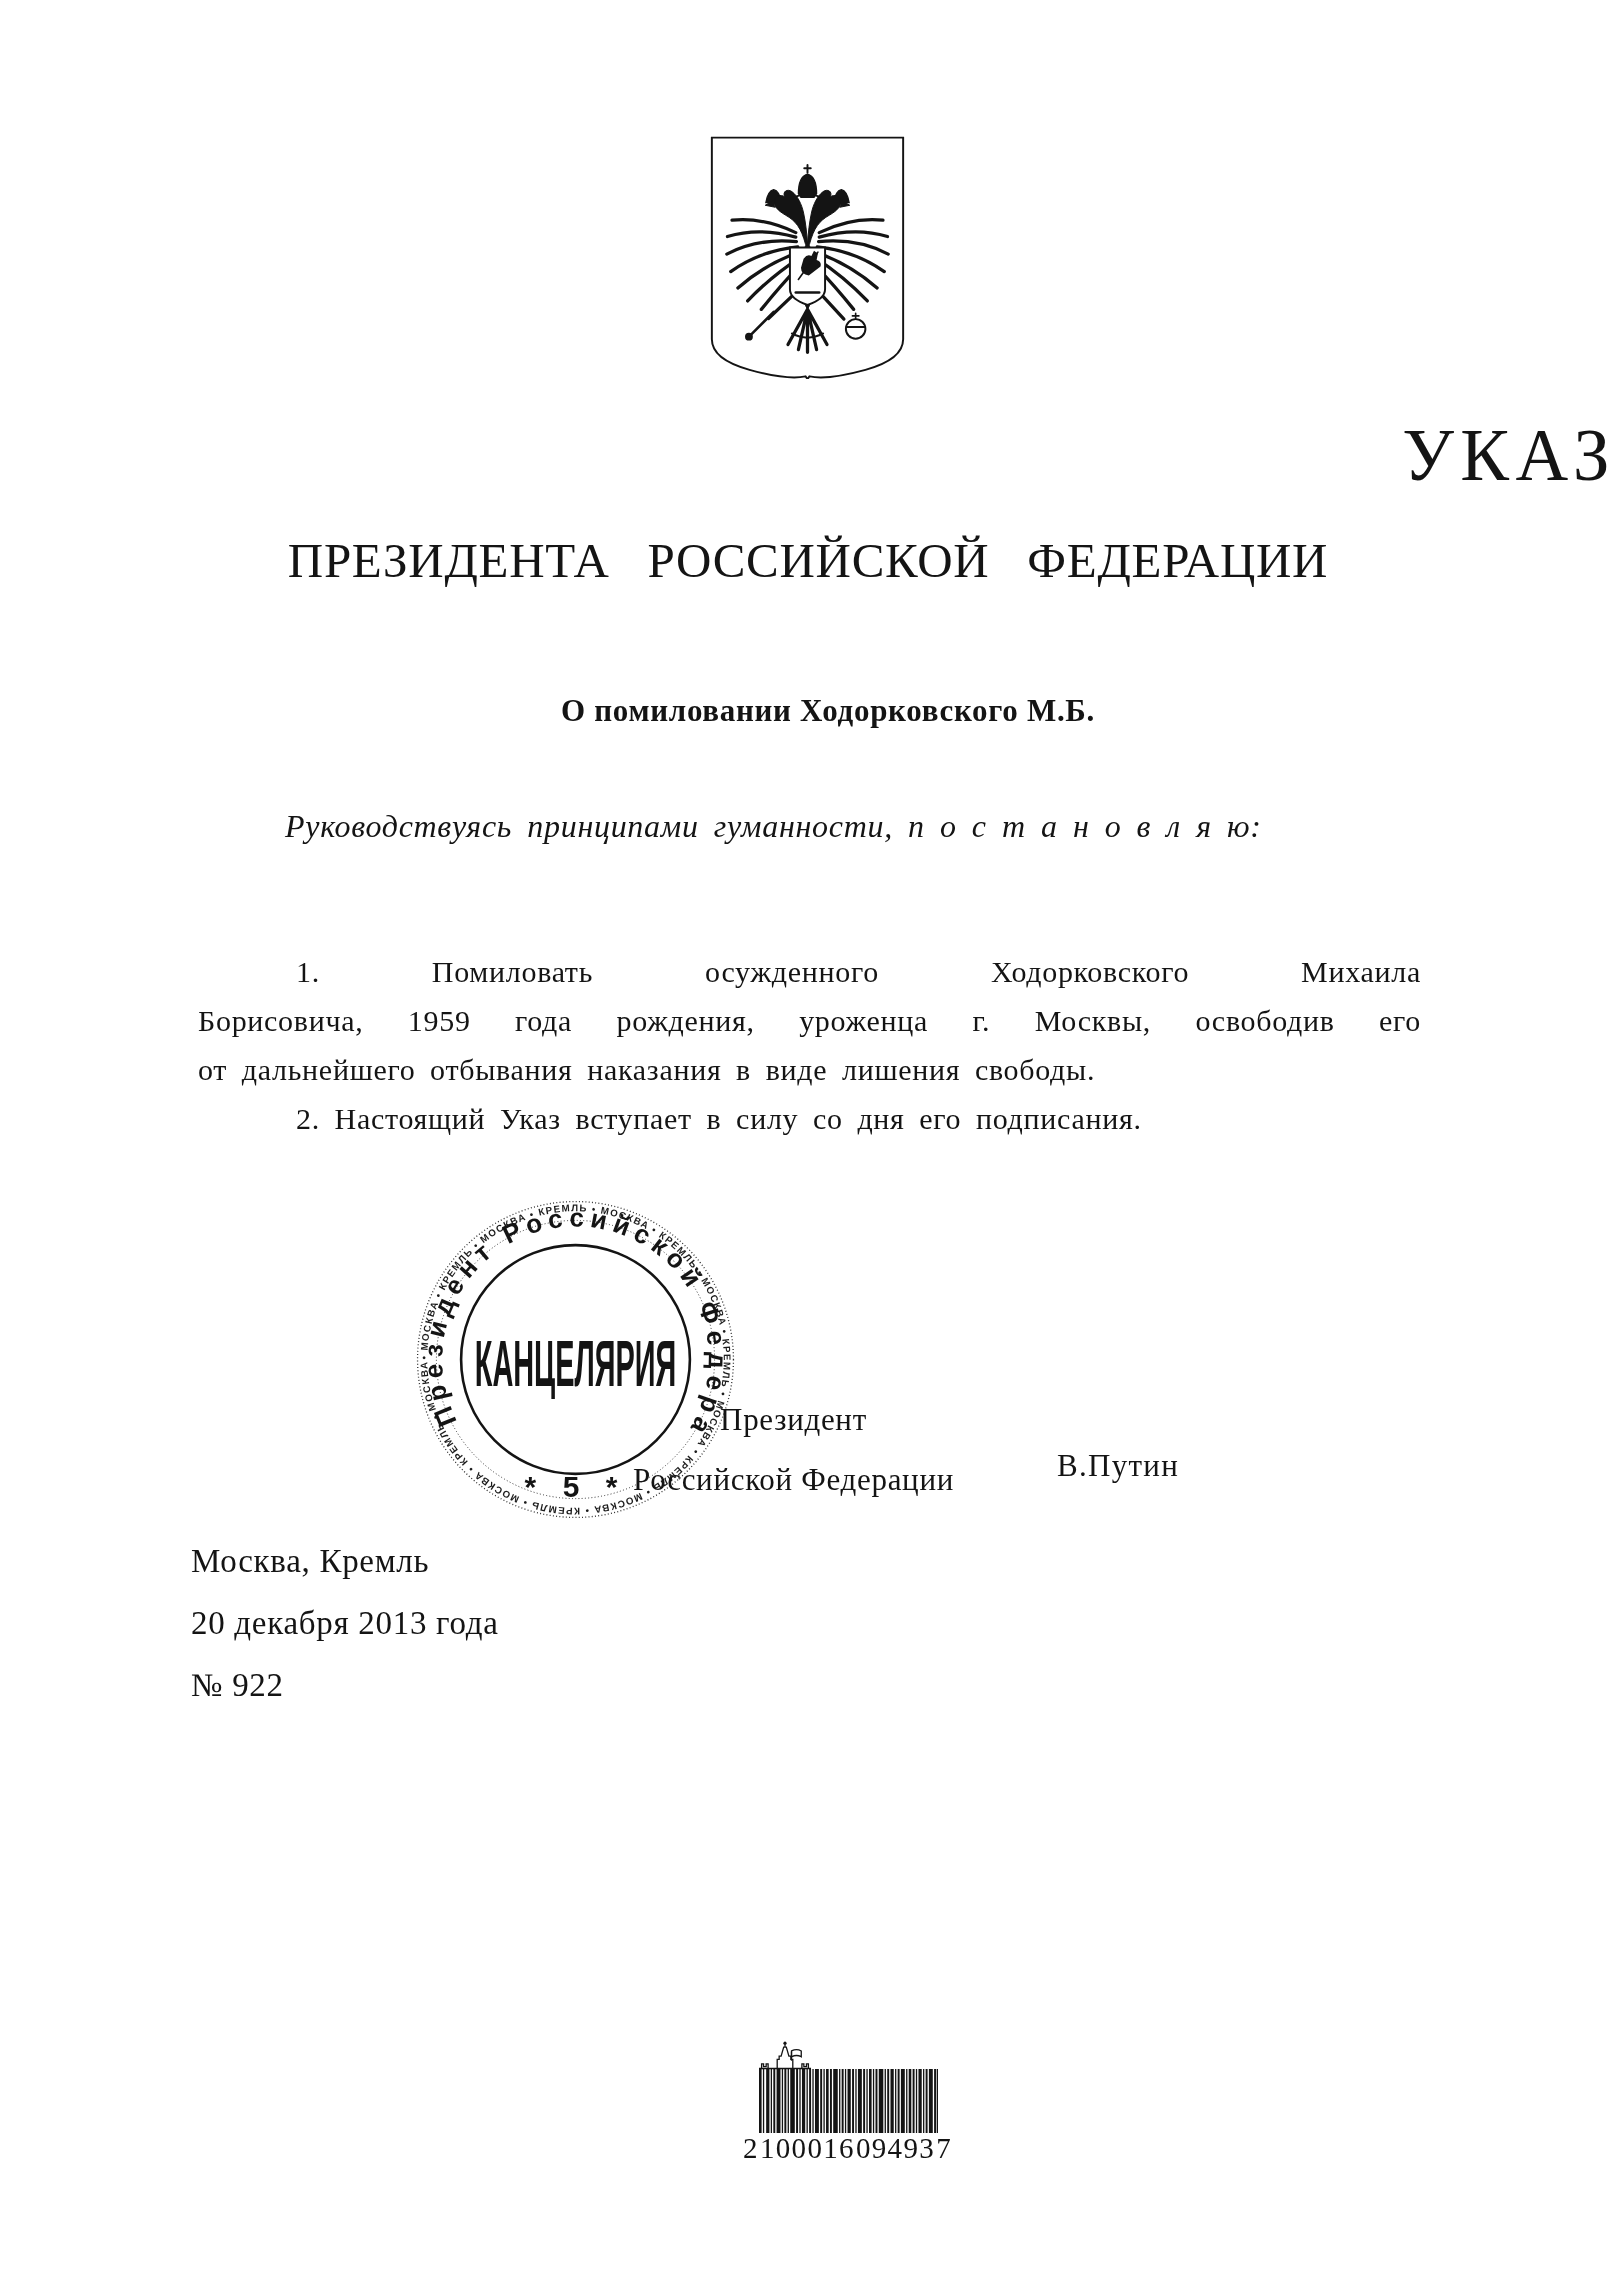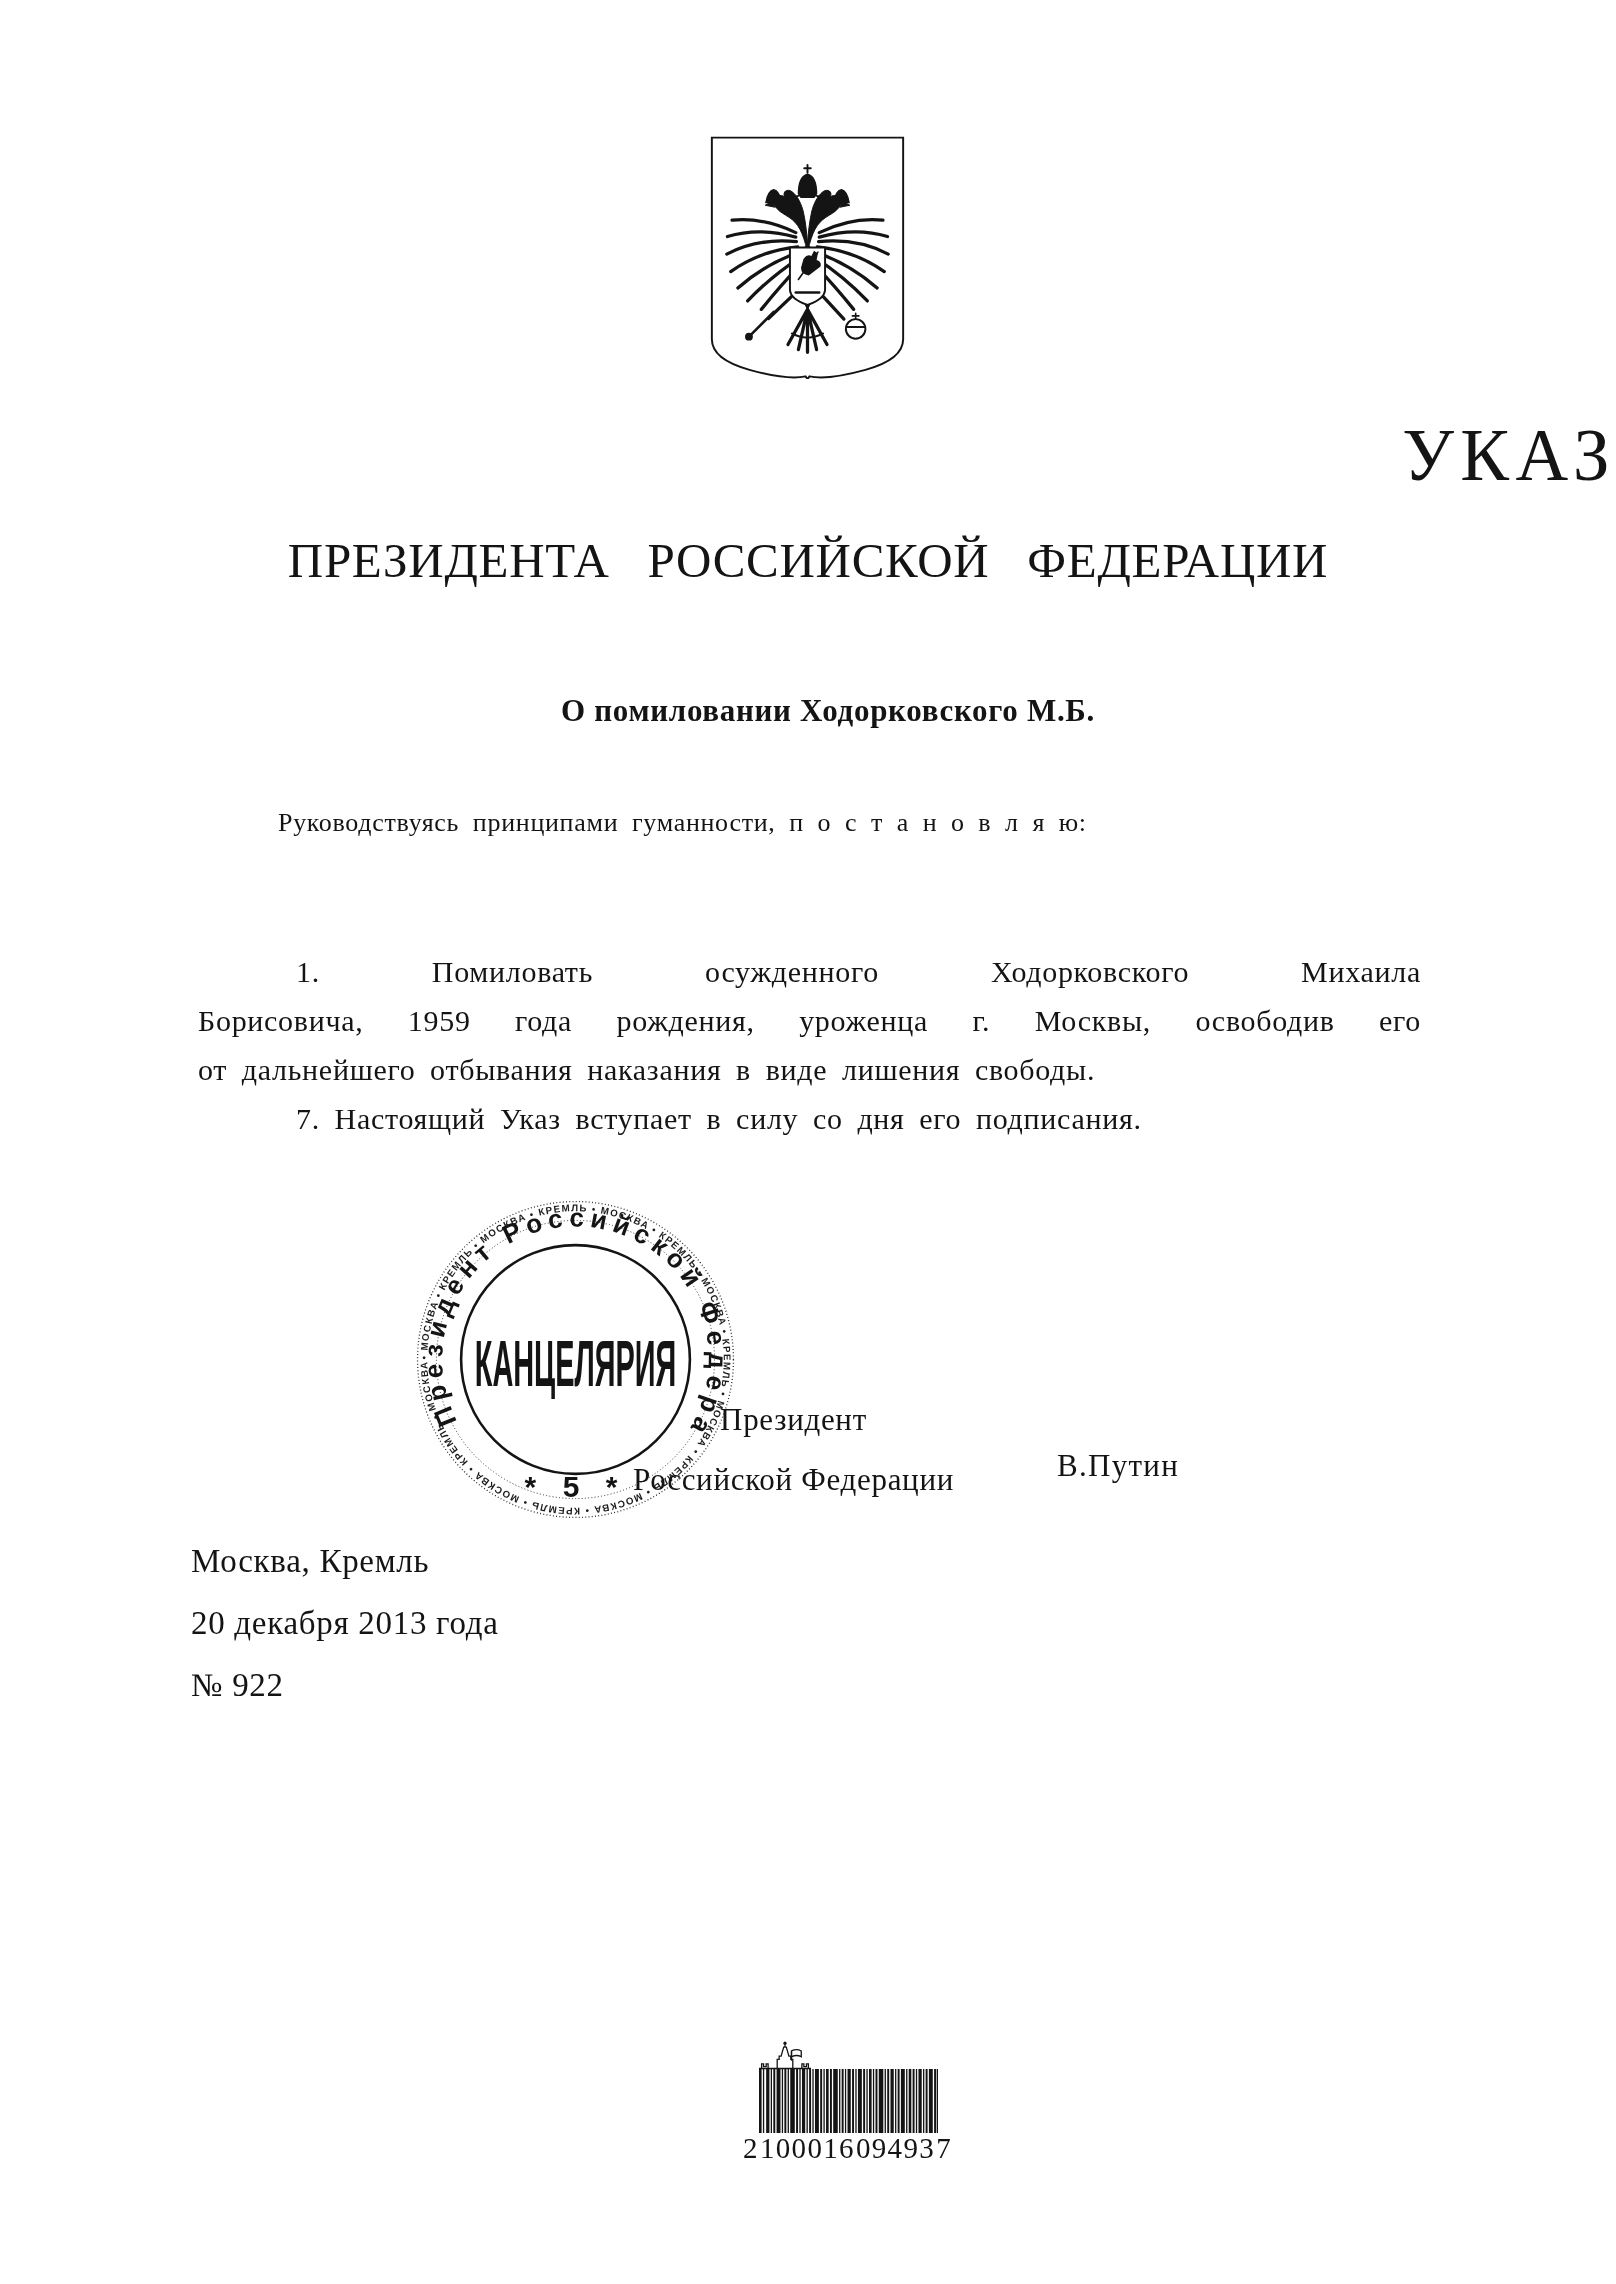--- a/index.html
+++ b/index.html
@@ -14,22 +14,22 @@
   }
   .issuer{
     top:535px; left:0; width:100%; text-align:center;
     font-size:49px; letter-spacing:0.7px; word-spacing:25px; line-height:1.05;
   }
   .subject{
     top:693px; left:0; width:100%; text-align:center;
     font-size:31px; font-weight:bold; letter-spacing:0.7px;padding-left:20px;
   }
   .preamble{
-    top:808px; left:180px; width:1223px; padding-left:98px; box-sizing:border-box;
-    font-size:26px; letter-spacing:0.7px; word-spacing:6.5px;
+    top:808px; left:187px; width:1223px; padding-left:98px; box-sizing:border-box;
+    font-size:32px; letter-spacing:0.7px; word-spacing:6.5px;font-style:italic;
   }
   .bodyblock{
     top:947px; left:198px; width:1223px;
     font-size:30px; letter-spacing:0.7px; word-spacing:6.5px; line-height:49px;
   }
   .bline{white-space:nowrap;}
   .bline.wrapok{white-space:normal;}
   .indent{padding-left:98px; box-sizing:border-box;}
   .just{white-space:normal; text-align:justify; text-align-last:justify;}
   .stampwrap{top:1197px; left:413px; width:325px; height:325px; z-index:1;}
@@ -105,21 +105,21 @@
 
   <div class="abs title">УКАЗ</div>
   <div class="abs issuer">ПРЕЗИДЕНТА РОССИЙСКОЙ ФЕДЕРАЦИИ</div>
   <div class="abs subject">О помиловании Ходорковского М.Б.</div>
   <div class="abs preamble">Руководствуясь принципами гуманности, п о с т а н о в л я ю:</div>
 
   <div class="abs bodyblock">
     <div class="bline indent just">1. Помиловать осужденного Ходорковского Михаила</div>
     <div class="bline just">Борисовича, 1959 года рождения, уроженца г. Москвы, освободив его</div>
     <div class="bline wrapok">от дальнейшего отбывания наказания в виде лишения свободы.</div>
-    <div class="bline wrapok indent">7. Настоящий Указ вступает в силу со дня его подписания.</div>
+    <div class="bline wrapok indent">2. Настоящий Указ вступает в силу со дня его подписания.</div>
   </div>
 
   <svg class="abs stampwrap" viewBox="0 0 500 500">
     <defs>
       <path id="ringPath" d="M 82 367.7 A 205 205 0 1 1 418 367.7"></path>
       <path id="edgePath" d="M 22 250 A 228 228 0 1 1 478 250 A 228 228 0 1 1 22 250"></path>
     </defs>
     <circle cx="250" cy="250" r="176" fill="none" stroke="#141414" stroke-width="4"></circle>
     <circle cx="250" cy="250" r="214" fill="none" stroke="#2a2a2a" stroke-width="1.5" stroke-dasharray="1.5 3.5"></circle>
     <circle cx="250" cy="250" r="243" fill="none" stroke="#2a2a2a" stroke-width="2" stroke-dasharray="1.5 3.5"></circle>

